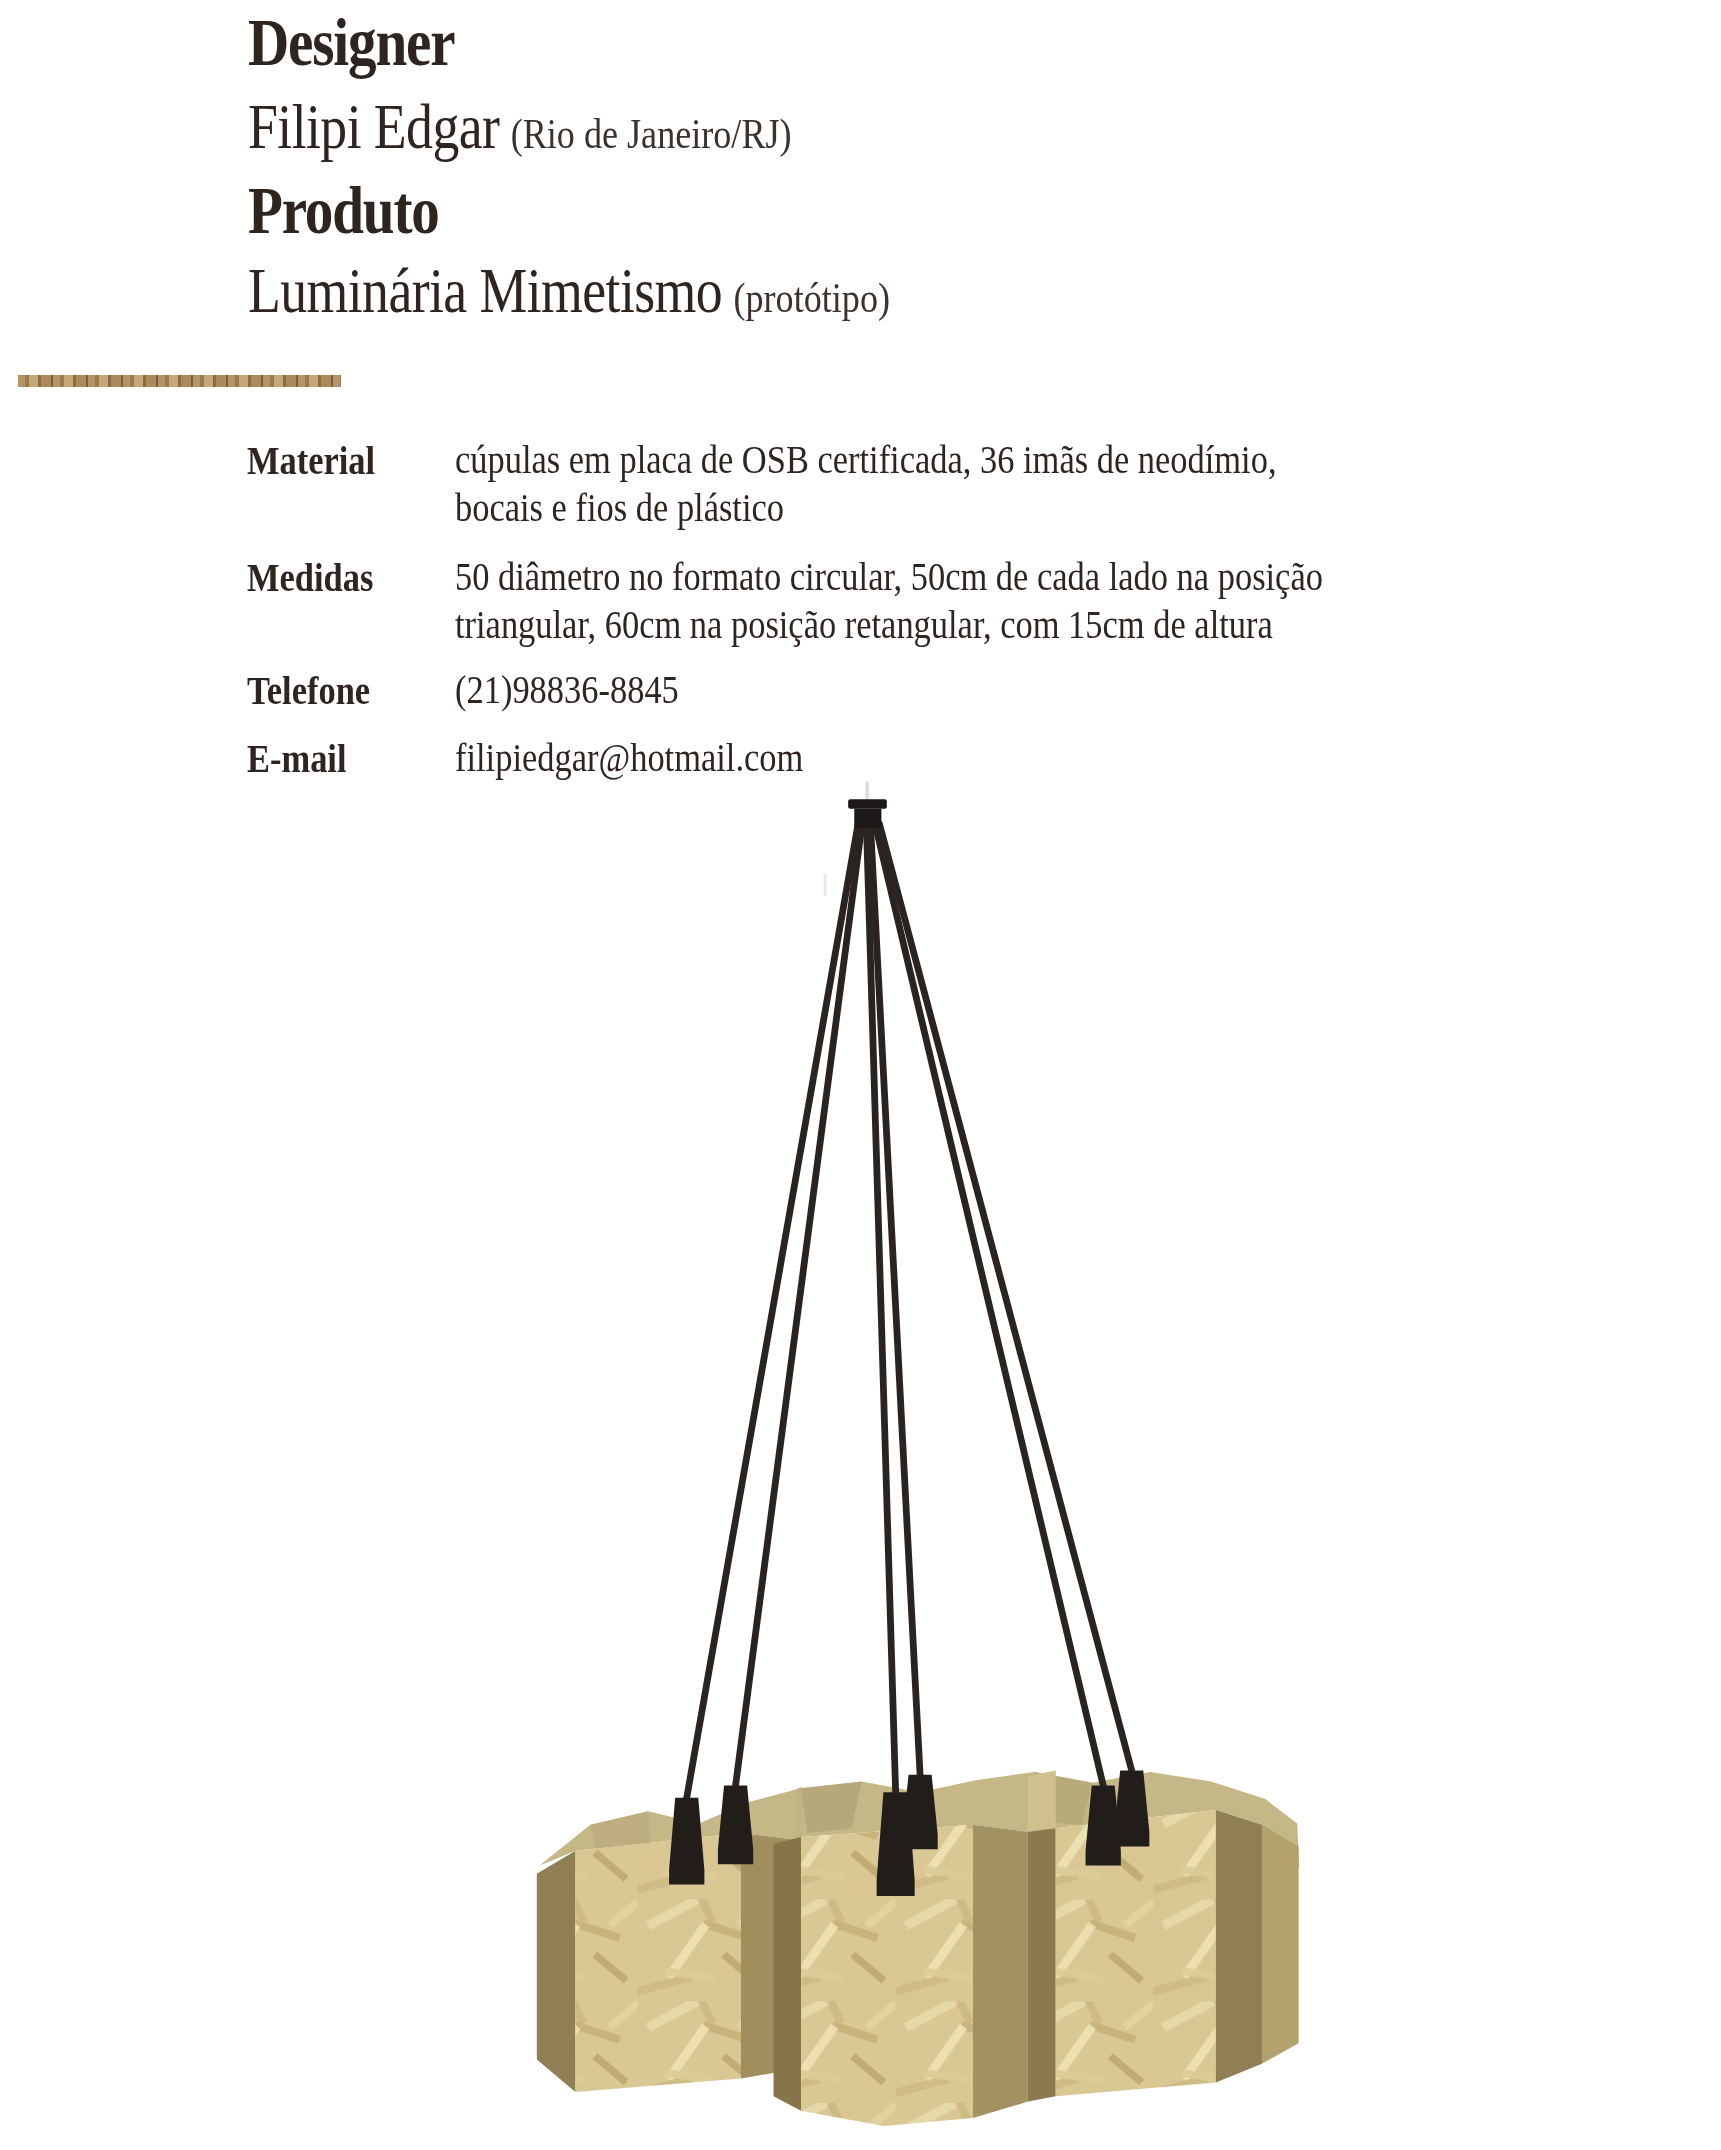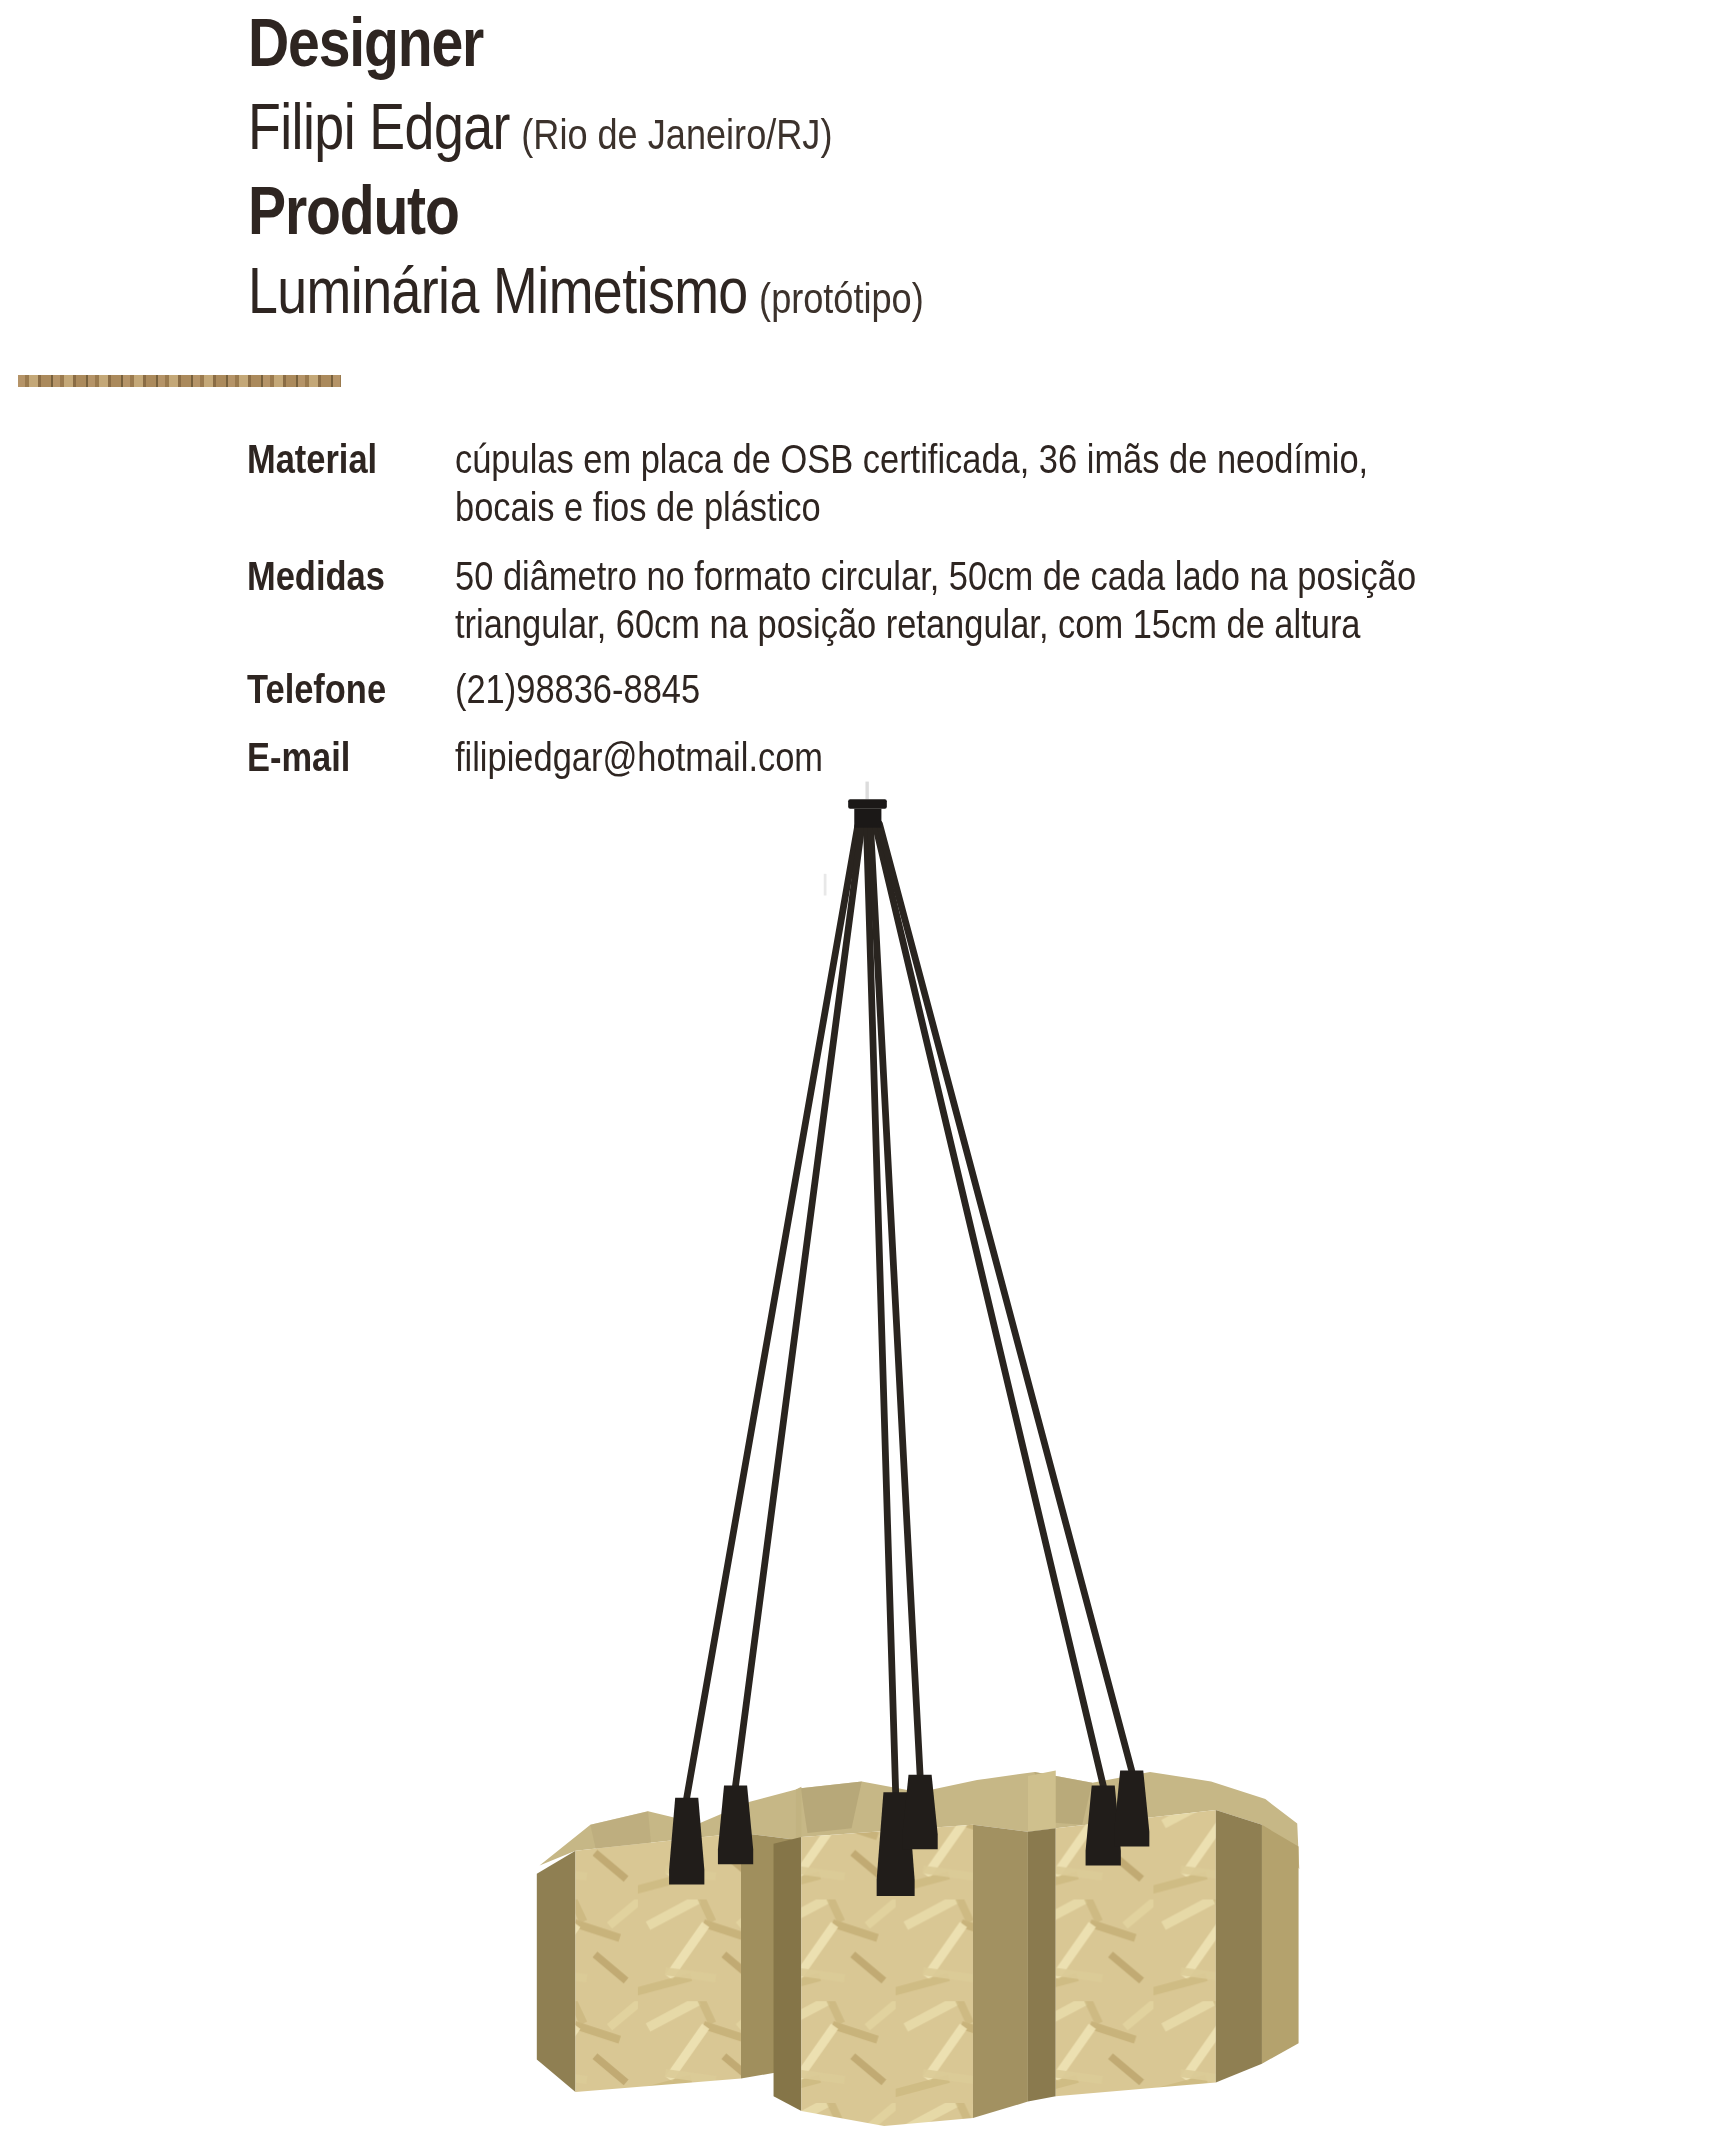--- a/index.html
+++ b/index.html
@@ -1,21 +1,21 @@
 <!DOCTYPE html>
 <html style="font-size:11px"><head>
 <meta charset="utf-8">
 <style>
   html,body{margin:0;padding:0;background:#ffffff;}
   .page{
     position:relative;
     width:1722px;
     height:2151px;
     background:#ffffff;
-    font-family:Liberation Sans, sans-serif;
+    font-family:Liberation Serif, serif;
     color:#2e2521;
     overflow:hidden;
   }
   .abs{position:absolute;}
   .cond{transform:scaleX(0.84);transform-origin:0 0;white-space:nowrap;}
   .h-label{
     left:248px;
     font-size:68px;
     font-weight:700;
     letter-spacing:-1.4px;

